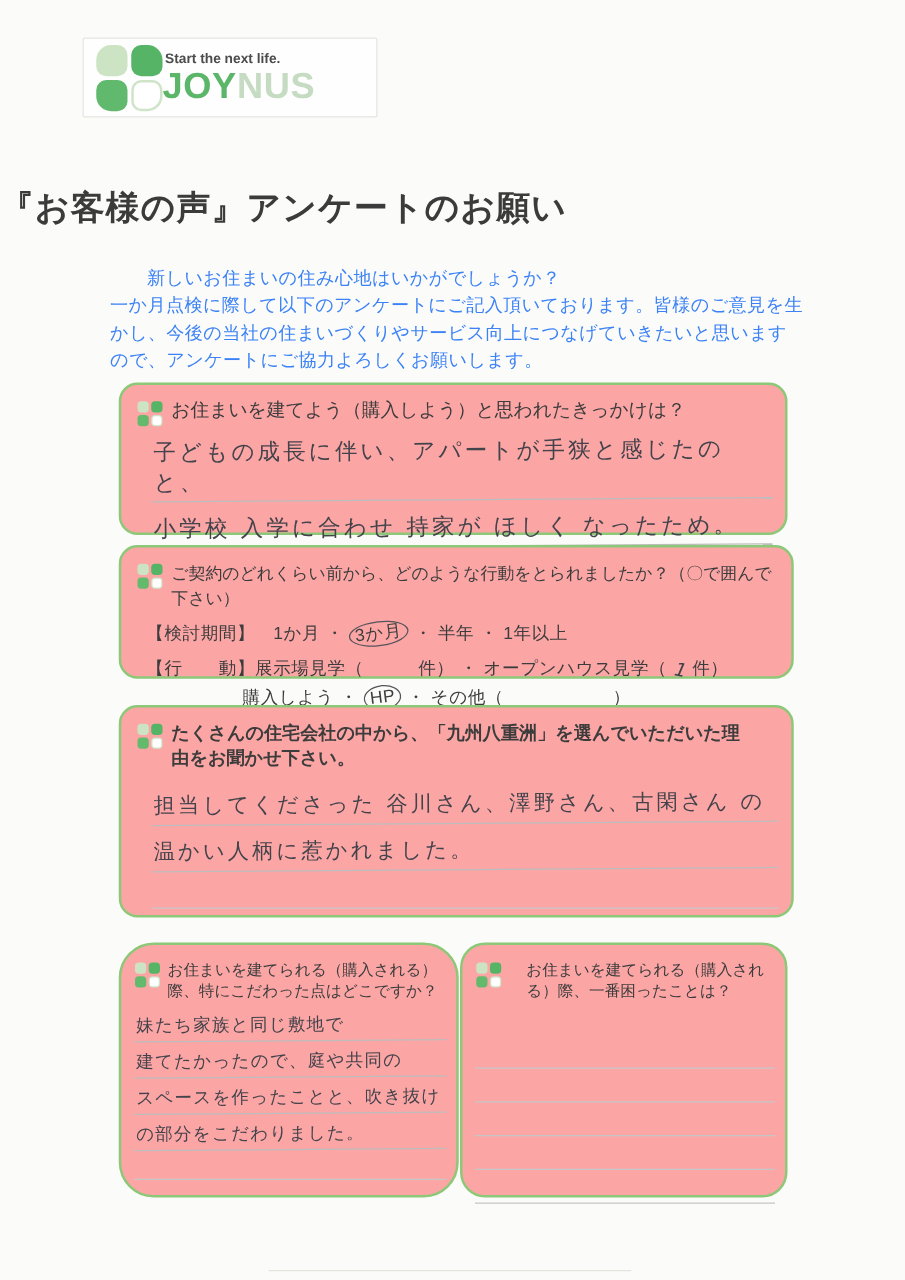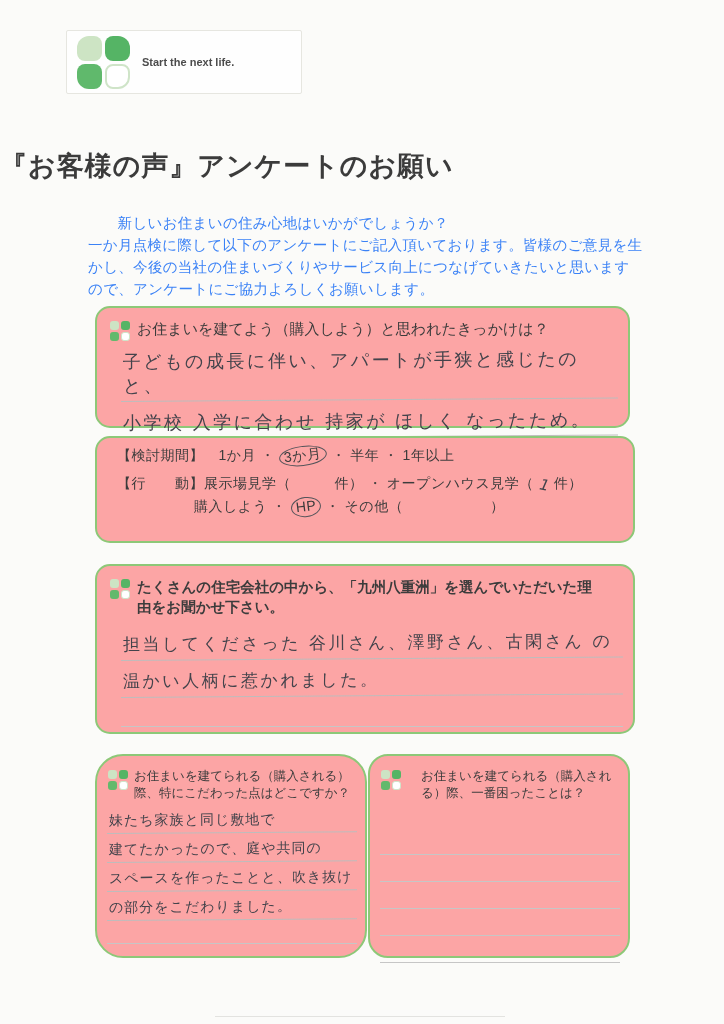--- a/index.html
+++ b/index.html
@@ -6,21 +6,21 @@
   body{
     width:724px;height:1024px;position:relative;overflow:hidden;
     background:#fbfbf9;
     font-family:"Liberation Sans","DejaVu Sans",sans-serif;
     color:#3c3c3c;
   }
   
   .logo{
     position:absolute;left:66px;top:30px;width:236px;height:64px;
     background:#fefefe;border:1px solid #e6e6e0;border-radius:2px;
-    display:flex;align-items:center;gap:10px;padding:4px 10px;box-sizing:border-box;
+    display:flex;align-items:center;padding:4px 10px;box-sizing:border-box;
   }
   .quat{display:grid;grid-template-columns:25px 25px;grid-template-rows:25px 25px;gap:3px;}
   .quat div{border-radius:8px;}
   .quat .c1{background:#cde4c4;border-top-left-radius:12px;}
   .quat .c2{background:#55b465;border-top-right-radius:12px;}
   .quat .c3{background:#60b96c;border-bottom-left-radius:12px;}
   .quat .c4{background:#ffffff;border:2px solid #cfe4c8;border-bottom-right-radius:12px;box-sizing:border-box;}
   .logo-text{display:flex;flex-direction:column;line-height:1;}
   .tagline{font-size:11px;color:#4c4c4c;margin:2px 0 2px 2px;font-weight:bold;}
   .brand{font-size:29px;font-weight:bold;letter-spacing:0.5px;}
@@ -80,20 +80,21 @@
 
 <div class="logo">
   <div class="quat">
     <div class="c1"></div>
       <div class="c2"></div>
       <div class="c3"></div>
       <div class="c4"></div>
   </div>
   <div class="logo-text">
     <span class="tagline">Start the next life.</span>
+    <span class="brand"><span class="joy">JOY</span><span class="nus">NUS</span></span>
   </div>
 </div>
 
 <div class="page-title">『お客様の声』アンケートのお願い</div>
 
 <div class="intro">　　新しいお住まいの住み心地はいかがでしょうか？
 一か月点検に際して以下のアンケートにご記入頂いております。皆様のご意見を生かし、今後の当社の住まいづくりやサービス向上につなげていきたいと思いますので、アンケートにご協力よろしくお願いします。</div>
 
 <div class="qbox" style="left:95px;top:306px;width:535px;height:122px;">
   <div class="qhead">
@@ -103,20 +104,29 @@
         <div class="c3"></div>
         <div class="c4"></div>
     </div>
     <div class="qtext">お住まいを建てよう（購入しよう）と思われたきっかけは？</div>
   </div>
   <div class="ansline hand">子どもの成長に伴い、アパートが手狭と感じたのと、</div>
   <div class="ansline hand">小学校 入学に合わせ 持家が ほしく なったため。</div>
 </div>
 
 <div class="qbox" style="left:95px;top:436px;width:540px;height:107px;">
+  <div class="qhead">
+    <div class="quat-mini">
+      <div class="c1"></div>
+        <div class="c2"></div>
+        <div class="c3"></div>
+        <div class="c4"></div>
+    </div>
+    <div class="qtext small">ご契約のどれくらい前から、どのような行動をとられましたか？（〇で囲んで下さい）</div>
+  </div>
   <div class="optrow">
     <span>【検討期間】</span><span>　1か月 ・ </span><span class="circled">3か月</span><span> ・ 半年 ・ 1年以上</span>
   </div>
   <div class="optrow">
     <span>【行　　動】</span><span>展示場見学（　　　件） ・ オープンハウス見学（</span><span class="hand hand-mark">1</span><span>件）</span>
   </div>
   <div class="optrow indent">
     <span>購入しよう ・ </span><span class="circled">HP</span><span> ・ その他（　　　　　　）</span>
   </div>
 </div>

